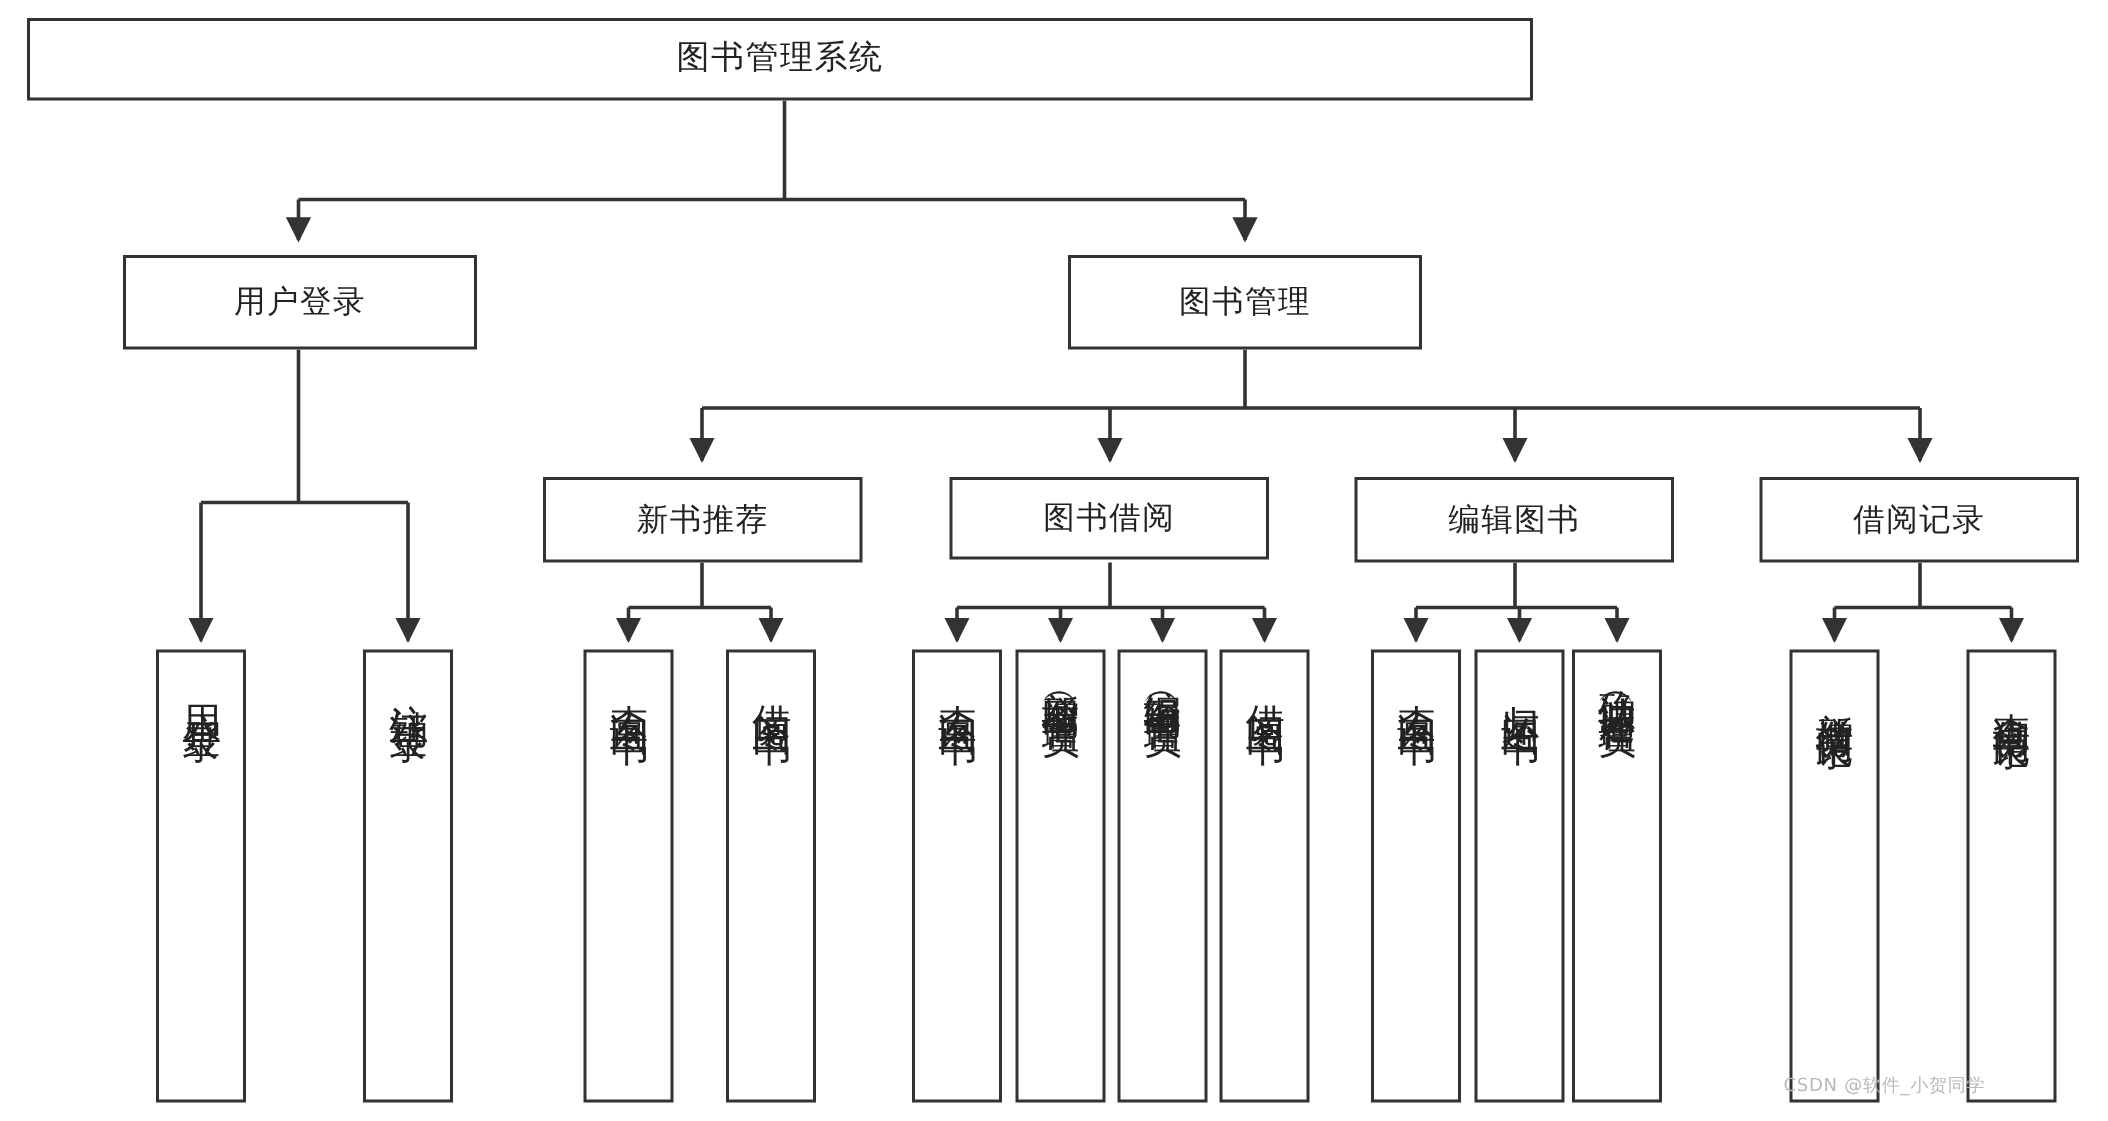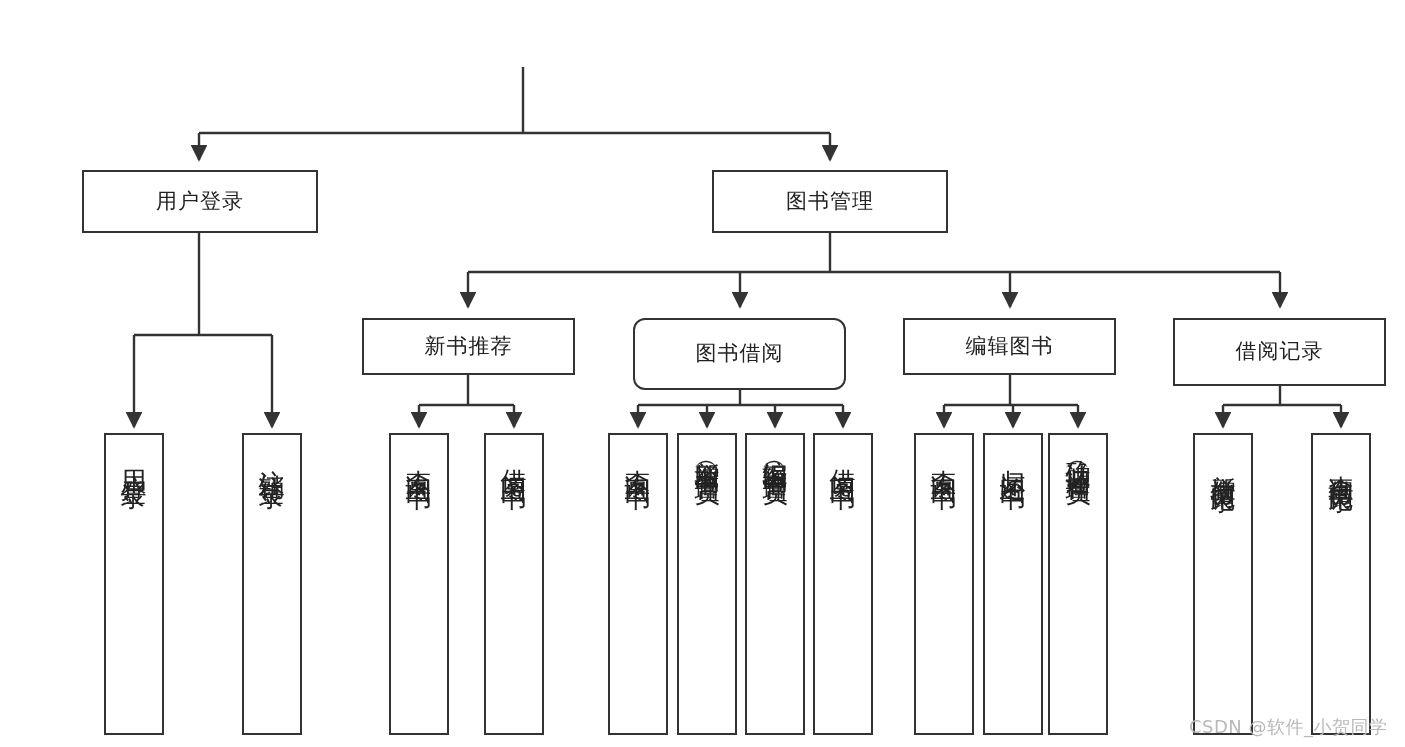--- a/index.html
+++ b/index.html
@@ -52,21 +52,21 @@
   }
   .v-node.tall .lbl{font-size:25px;letter-spacing:3px;}
   svg#wires{
     position:absolute;
     left:0;top:0;
     width:1405px;height:747px;
     pointer-events:none;
   }
   .wm{
     position:absolute;
-    font-size:18px;
+    font-size:12px;
     color:#b9b9b9;
     white-space:nowrap;
     letter-spacing:0.5px;
     font-family:"DejaVu Sans","Liberation Sans",sans-serif;
   }
 </style>
 </head>
 <body>
 
 <div id="canvas">
@@ -114,38 +114,41 @@
       <path d="M 1013 405 L 1013 427" marker-end="url(#arrow)"></path>
       <path d="M 1078 405 L 1078 427" marker-end="url(#arrow)"></path>
 
       <path d="M 1280 375 L 1280 405"></path>
       <path d="M 1223 405 L 1341 405"></path>
       <path d="M 1223 405 L 1223 427" marker-end="url(#arrow)"></path>
       <path d="M 1341 405 L 1341 427" marker-end="url(#arrow)"></path>
     </g>
   </svg>
 
+  <div class="node h-node" id="node-root" style="left:18px;top:12px;width:1004px;height:55px;">
+    <span class="lbl">图书管理系统</span>
+  </div>
 
   <div class="node h-node" style="left:82px;top:170px;width:236px;height:63px;">
     <span class="lbl">用户登录</span>
   </div>
   <div class="node h-node" style="left:362px;top:318px;width:213px;height:57px;">
     <span class="lbl">新书推荐</span>
   </div>
 
   <div class="node h-node" style="left:712px;top:170px;width:236px;height:63px;">
     <span class="lbl">图书管理</span>
   </div>
-  <div class="node h-node" style="left:633px;top:318px;width:213px;height:72px;border-radius:12px;">
+  <div class="node h-node" style="left:633px;top:318px;width:213px;height:55px;">
     <span class="lbl">图书借阅</span>
   </div>
   <div class="node h-node" style="left:903px;top:318px;width:213px;height:57px;">
     <span class="lbl">编辑图书</span>
   </div>
-  <div class="node h-node" style="left:1173px;top:318px;width:213px;height:68px;">
+  <div class="node h-node" style="left:1173px;top:318px;width:213px;height:57px;">
     <span class="lbl">借阅记录</span>
   </div>
 
   <div class="node v-node" style="left:104px;top:433px;width:60px;height:302px;">
     <span class="lbl">用户登录</span>
   </div>
   <div class="node v-node" style="left:242px;top:433px;width:60px;height:302px;">
     <span class="lbl">注销登录</span>
   </div>
 

